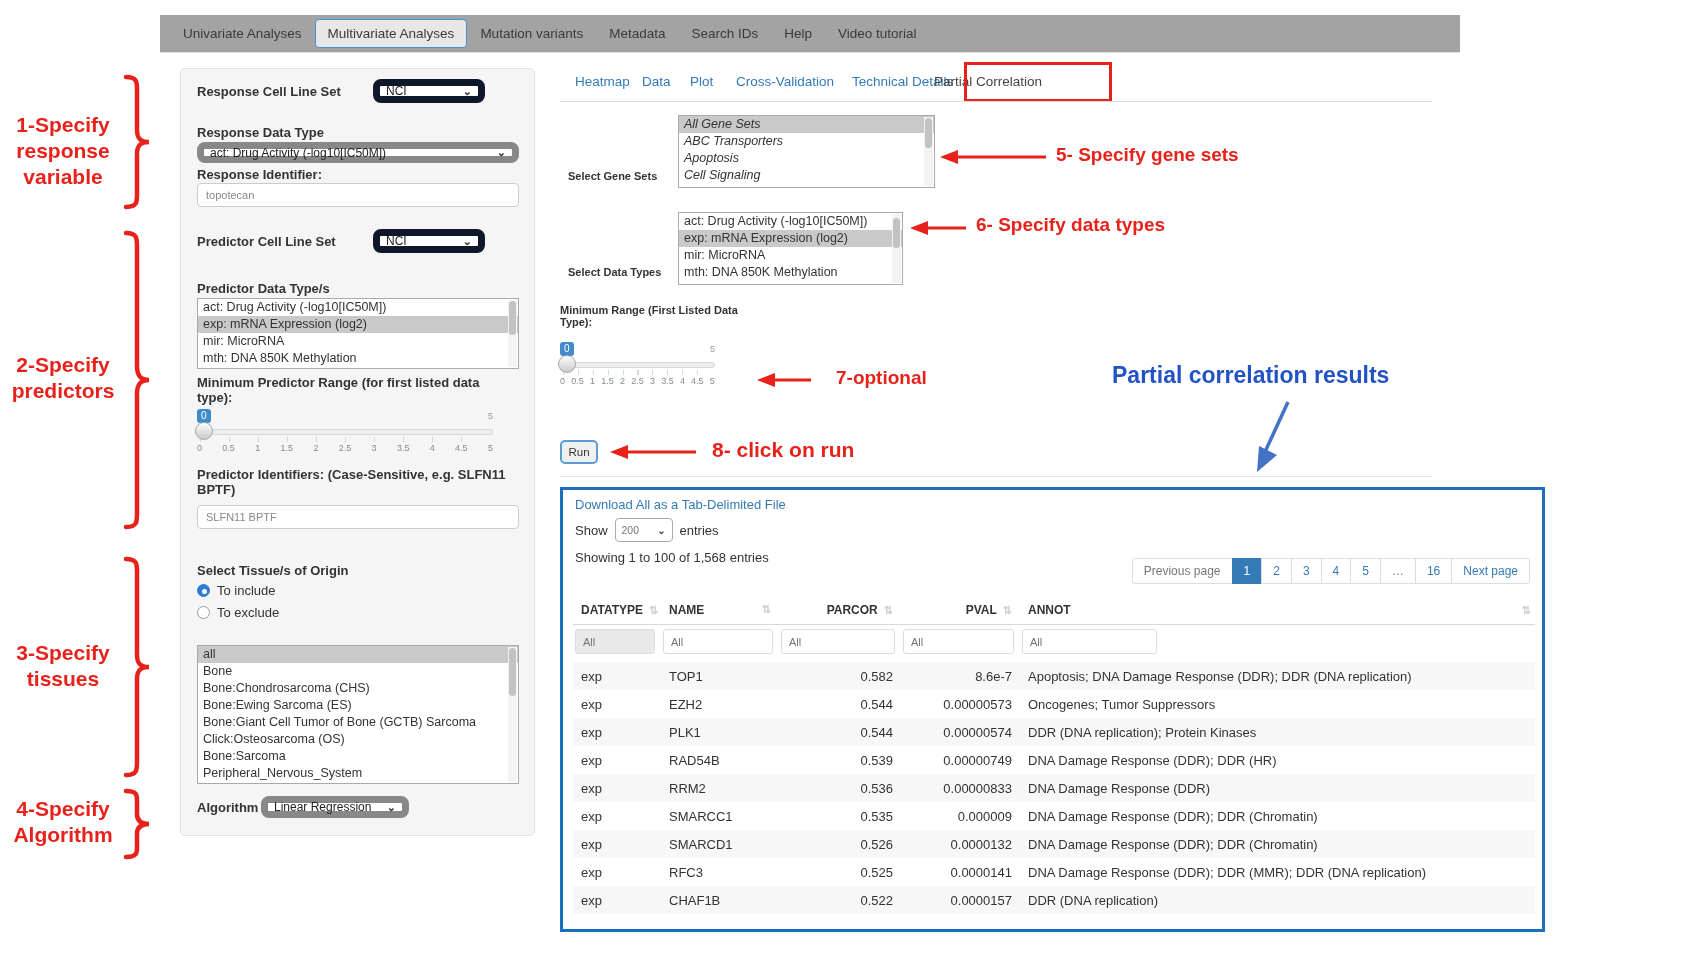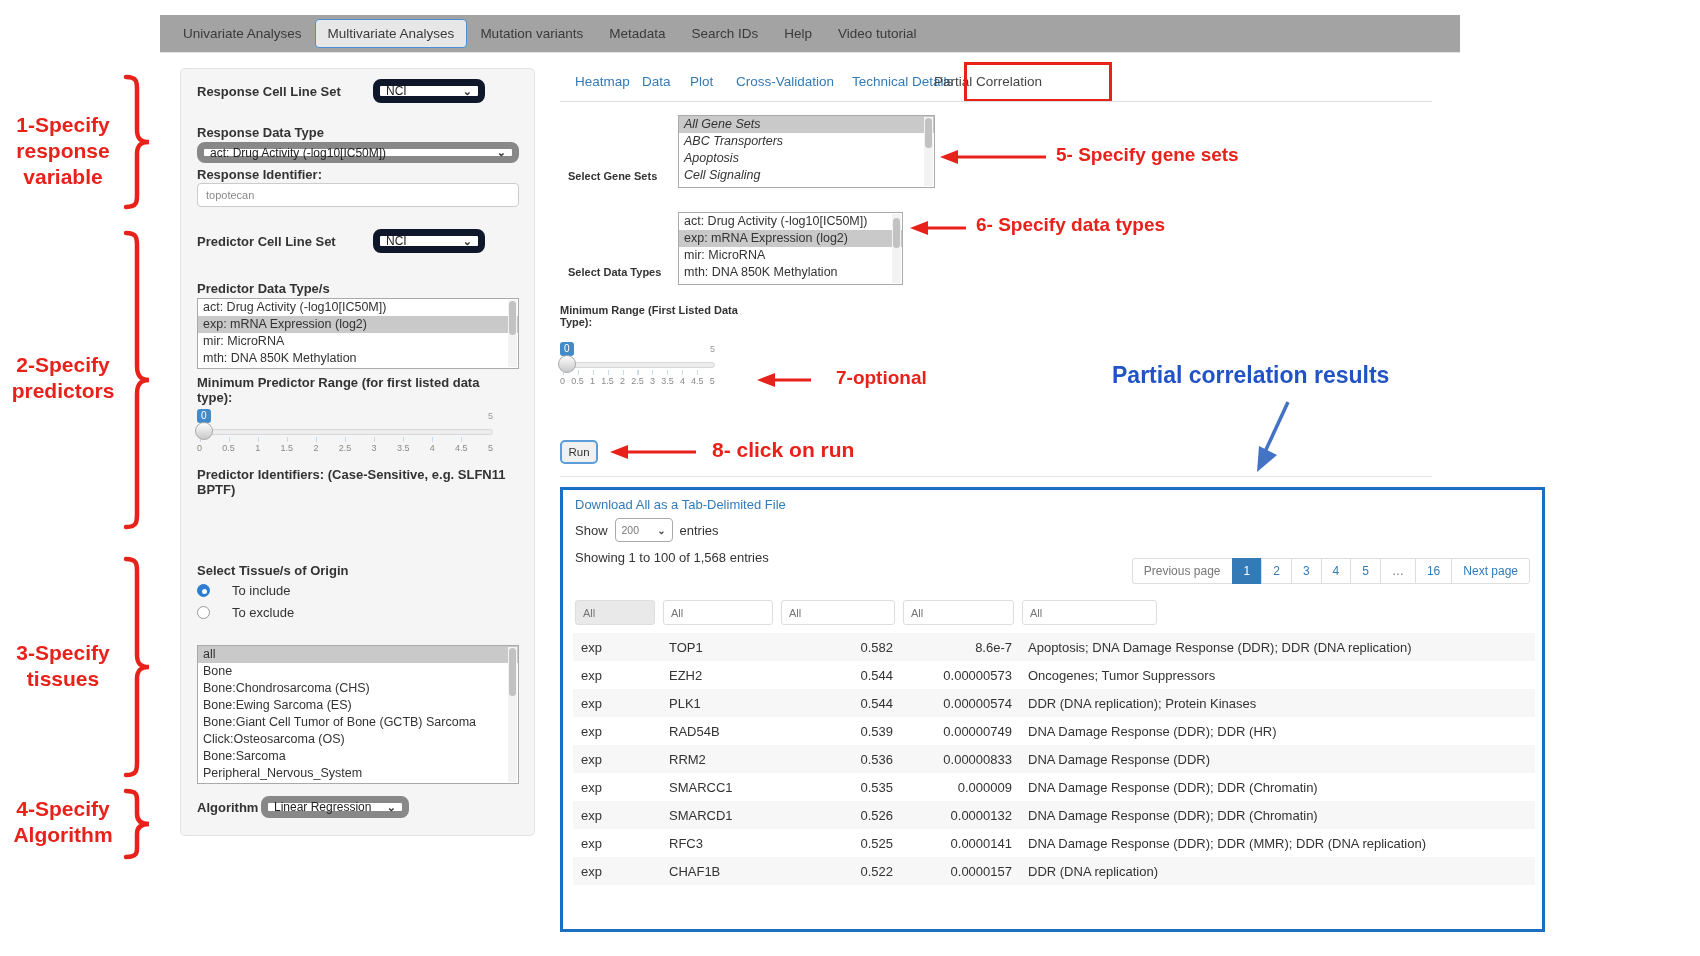--- a/index.html
+++ b/index.html
@@ -45,21 +45,21 @@
   .sl-track { position:absolute; left:0; right:0; top:20px; height:6px; background:#ededed;
               border:1px solid #d8d8d8; border-radius:4px; }
   .sl-handle { position:absolute; left:-2px; top:13px; width:18px; height:18px; border-radius:50%;
                background:linear-gradient(#fdfdfd,#c9c9c9); border:1px solid #a9a9a9; cursor:pointer; }
   .sl-ticks { position:absolute; left:3px; right:3px; top:28px; height:5px;
               background-image:repeating-linear-gradient(to right,#c7dcef 0 1px,transparent 1px 10%); }
   .sl-labels { position:absolute; left:0; right:0; top:34px; display:flex; justify-content:space-between;
                font-size:9px; color:#8a8a8a; }
 
   
-  .radio { position:absolute; display:flex; align-items:center; gap:22px; font-size:13px; color:#333; cursor:pointer; }
+  .radio { position:absolute; display:flex; align-items:center; gap:7px; font-size:13px; color:#333; cursor:pointer; }
   .rdot { width:13px; height:13px; border-radius:50%; border:1px solid #9a9a9a; background:#fff; position:relative; }
   .rdot.checked { background:#2d7dd2; border-color:#2d7dd2; }
   .rdot.checked::after { content:""; position:absolute; left:4px; top:4px; width:5px; height:5px;
                          border-radius:50%; background:#fff; }
 
   
   .mtab { position:absolute; top:74px; font-size:13.5px; color:#337ab7; text-decoration:none; cursor:pointer; white-space:nowrap; }
   .mtab.active { color:#444; }
   .hline { position:absolute; background:#ddd; height:1px; }
 
@@ -193,20 +193,21 @@
           <span class="tick">2.5</span>
           <span class="tick">3</span>
           <span class="tick">3.5</span>
           <span class="tick">4</span>
           <span class="tick">4.5</span>
           <span class="tick">5</span>
         </div>
     </div>
 
     <div class="sb-abs blabel" style="left:16px; top:398px; width:318px;">Predictor Identifiers: (Case-Sensitive, e.g. SLFN11 BPTF)</div>
+    <input class="txtinput" style="left: 16px; top: 436px; width: 322px; height: 24px;" value="SLFN11 BPTF">
 
     <div class="sb-abs blabel" style="left:16px; top:494px;">Select Tissue/s of Origin</div>
     <label class="radio" style="left:16px; top:514px;">
       <span class="rdot checked"></span>
       <span>To include</span>
     </label>
     <label class="radio" style="left:16px; top:536px;">
       <span class="rdot"></span>
       <span>To exclude</span>
     </label>
@@ -342,20 +343,27 @@
 
     <table class="rtable">
       <colgroup>
           <col style="width:88px">
           <col style="width:118px">
           <col style="width:122px">
           <col style="width:119px">
           <col style="width:515px">
         </colgroup>
       <thead>
+        <tr>
+          <th><span>DATATYPE</span><span class="sort">⇅</span></th>
+          <th><span>NAME</span><span class="sort" style="float:right">⇅</span></th>
+          <th class="num"><span>PARCOR</span><span class="sort">⇅</span></th>
+          <th class="num"><span>PVAL</span><span class="sort">⇅</span></th>
+          <th class="annot-h"><span>ANNOT</span><span class="sort">⇅</span></th>
+        </tr>
         <tr class="filters">
           <td><input class="flt first" placeholder="All" style=""></td>
           <td><input class="flt" placeholder="All" style=""></td>
           <td><input class="flt" placeholder="All" style=""></td>
           <td><input class="flt" placeholder="All" style=""></td>
           <td><input class="flt" style="width: 135px;" placeholder="All"></td>
         </tr>
       </thead>
       <tbody>
           <tr>

